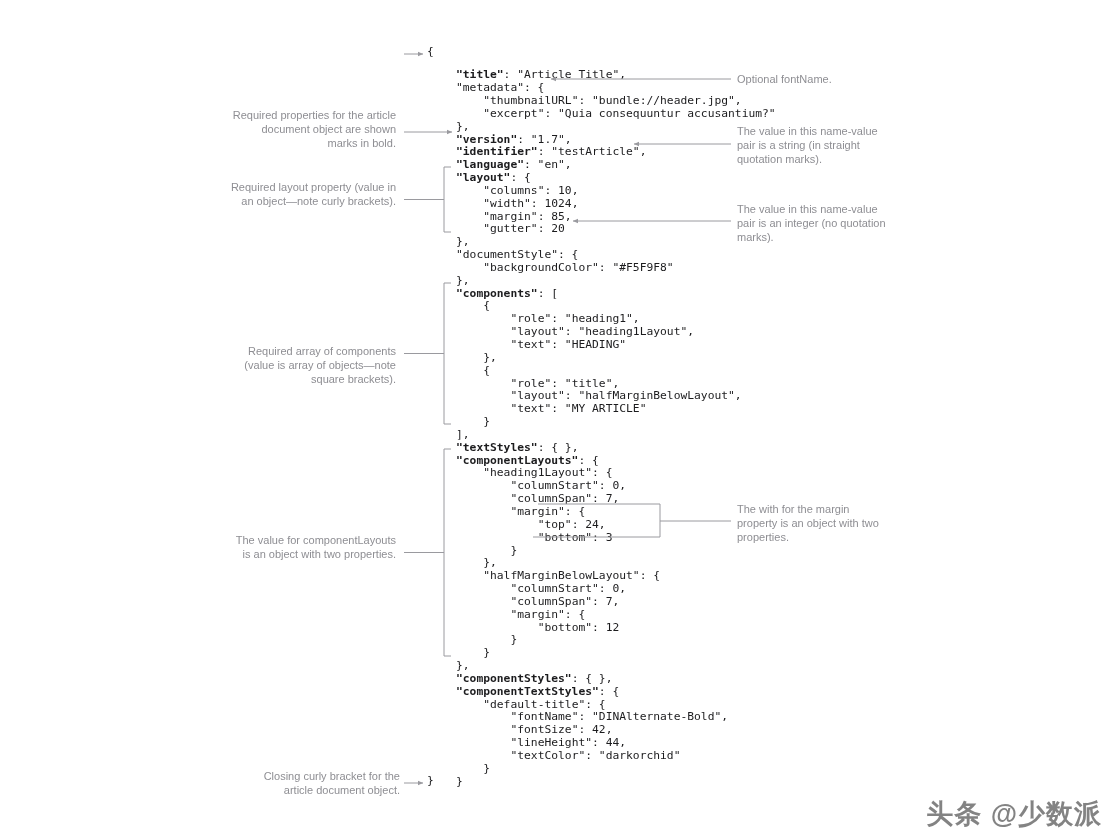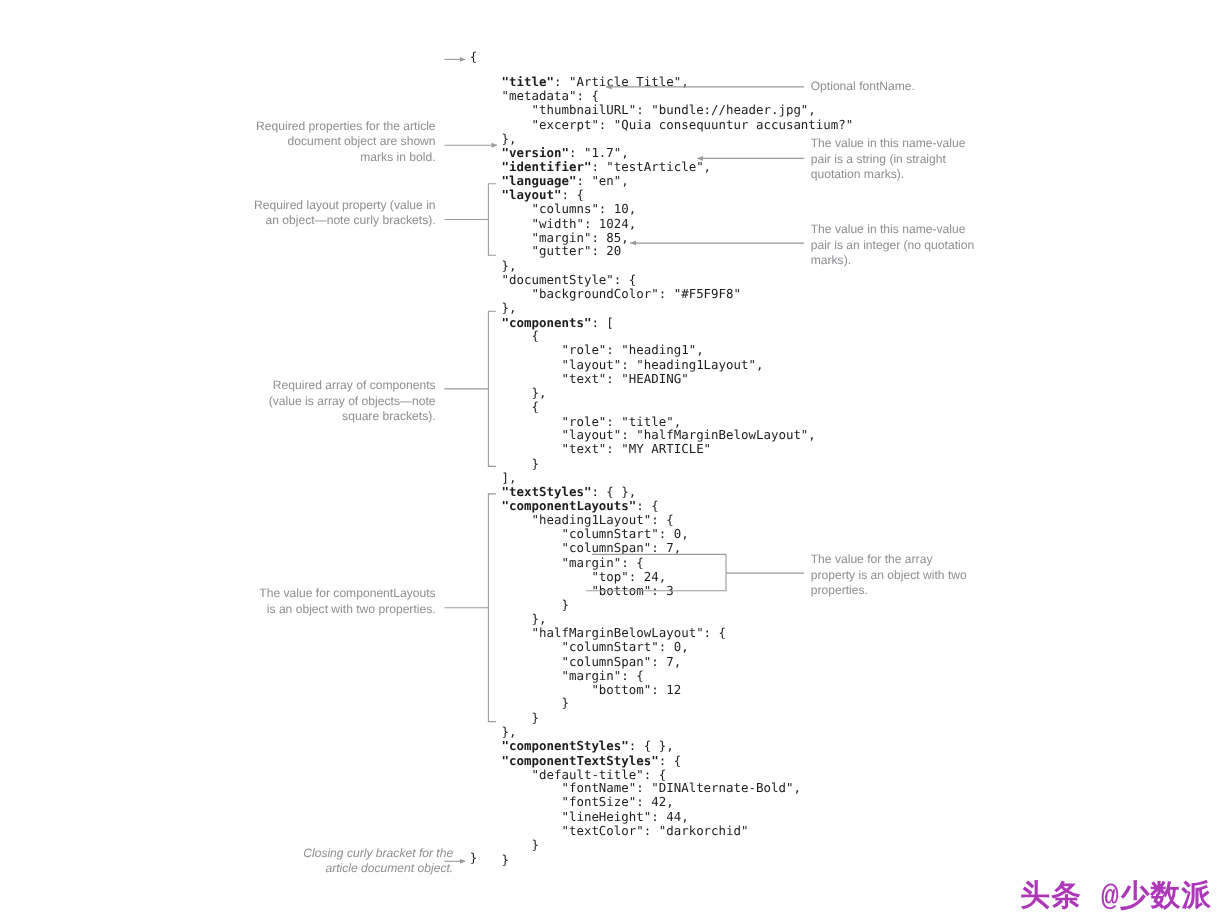--- a/index.html
+++ b/index.html
@@ -45,24 +45,24 @@
     pointer-events: none;
   }
   .lead { stroke: #9a9a9f; stroke-width: 1; fill: none; }
   .brk  { stroke: #9a9a9f; stroke-width: 1; fill: none; }
   .arrowhead { fill: #9a9a9f; }
 
   
   .watermark {
     position: absolute;
     right: 18px; bottom: 8px;
-    font-family: Liberation Mono, monospace;
+    font-family: Liberation Sans, sans-serif;
     font-size: 27px;
     font-weight: 700;
-    color: #a21caf;
+    color: #737373;
     opacity: .88;
     letter-spacing: 1px;
     white-space: nowrap;
   }
 </style>
 </head>
 <body>
 
 <div id="stage">
 
@@ -74,29 +74,29 @@
 
 
   <div class="note leftal" style="left:230px; top:108px; width:166px;">Required properties for the article document object are shown marks in bold.</div>
 
   <div class="note leftal" style="left:230px; top:180px; width:166px;">Required layout property (value in an object—note curly brackets).</div>
 
   <div class="note leftal" style="left:230px; top:344px; width:166px;">Required array of components (value is array of objects—note square brackets).</div>
 
   <div class="note leftal" style="left:230px; top:533px; width:166px;text-align:right;">The value for componentLayouts is an object with two properties.</div>
 
-  <div class="note leftal" style="left:246px; top:769px; width:166px;font-style:italic;">Closing curly bracket for the article document object.</div>
+  <div class="note leftal" style="left:234px; top:769px; width:166px;">Closing curly bracket for the article document object.</div>
 
   <div class="note right" style="left:737px; top:72px; width:160px;">Optional fontName.</div>
 
   <div class="note right" style="left:737px; top:124px; width:152px;">The value in this name-value pair is a string (in straight quotation marks).</div>
 
   <div class="note right" style="left:737px; top:202px; width:152px;">The value in this name-value pair is an integer (no quotation marks).</div>
 
-  <div class="note right" style="left:737px; top:502px; width:152px;">The value for the array property is an object with two properties.</div>
+  <div class="note right" style="left:737px; top:502px; width:152px;">The with for the margin property is an object with two properties.</div>
 
   <svg class="overlay" viewBox="0 0 1120 840">
     <defs>
       <marker id="ah" markerWidth="6" markerHeight="6" refX="5.2" refY="3" orient="auto" markerUnits="userSpaceOnUse">
         <path class="arrowhead" d="M0,0.7 L5.4,3 L0,5.3 z"></path>
       </marker>
     </defs>
 
     <line class="lead" x1="404" y1="54" x2="423" y2="54" marker-end="url(#ah)"></line>
 

